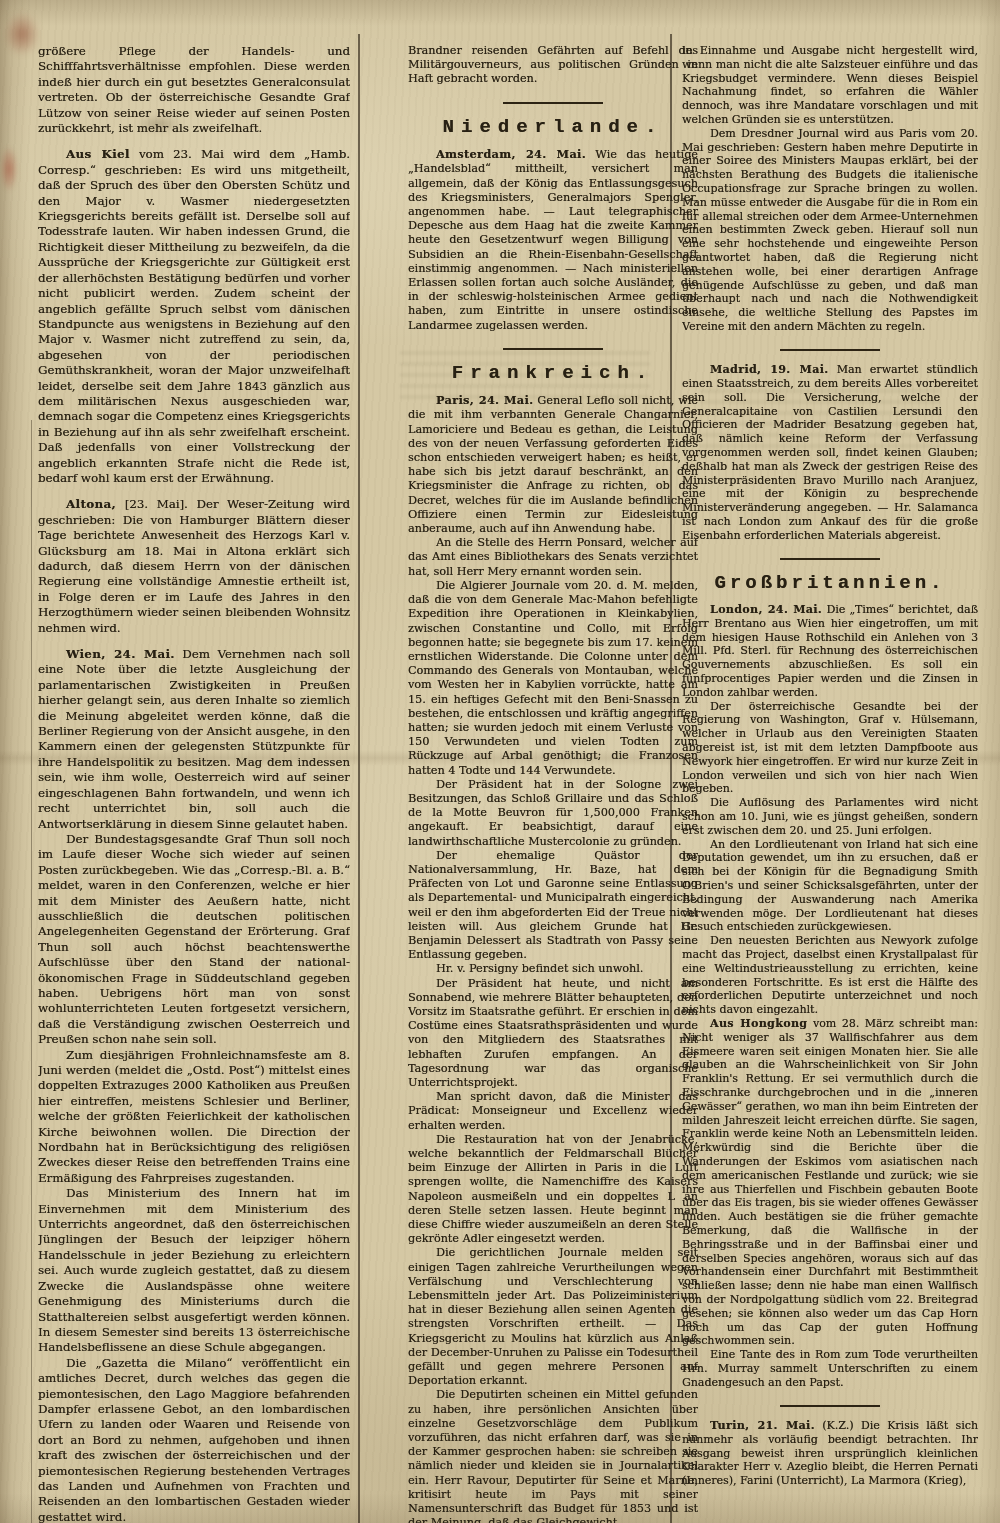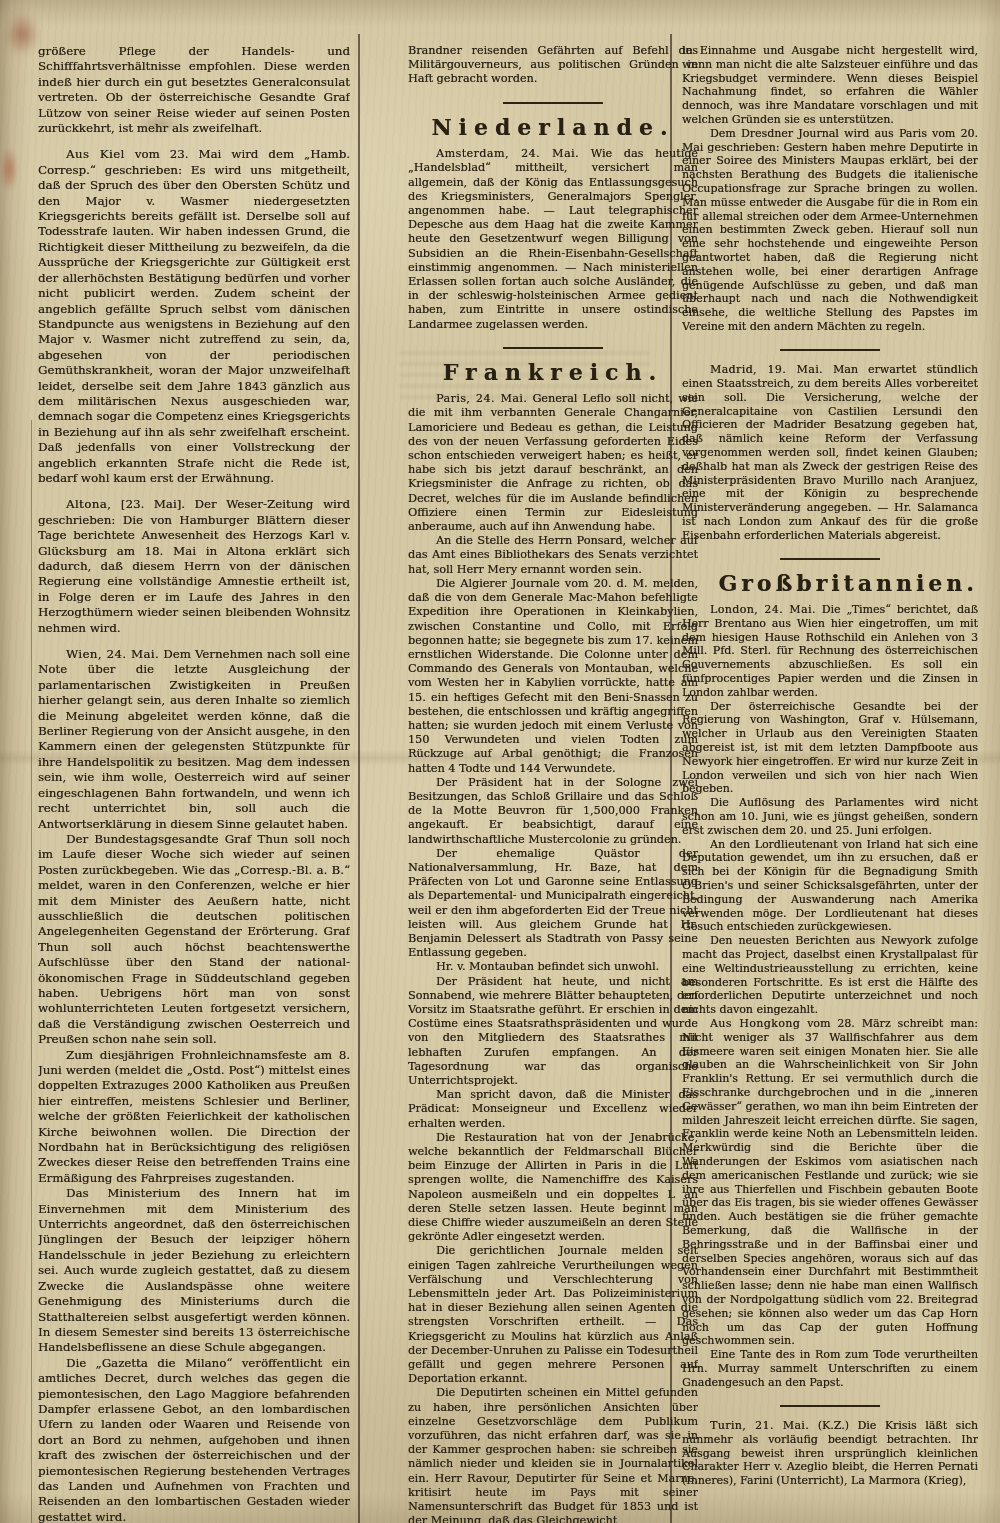--- a/index.html
+++ b/index.html
@@ -22,27 +22,27 @@
     position:absolute;top:44px;height:1479px;overflow:hidden;
     text-align:justify;
     text-shadow:0.2px 0.2px 0.45px rgba(43,34,18,0.65);
   }
   .col1{left:38px;width:312px;font-size:11.8px;line-height:15.4px;}
   .col2{left:371px;width:290px;font-size:11.2px;line-height:14.2px;margin-left:37px;}
   .col3{left:682px;width:296px;font-size:11.0px;line-height:13.8px;}
   .p{margin:0;text-indent:28px;}
   .noind{text-indent:0;}
   .gap{margin-top:11px;}
-  .ld{font-weight:normal;letter-spacing:0.4px;}
+  .ld{font-weight:bold;letter-spacing:0.4px;}
   .rule{width:100px;height:2.5px;background:#2c2313;margin:15px auto 12px auto;}
   .sec{
-    text-align:center;font-weight:bold;font-size:22px;line-height:22px;
-    letter-spacing:7px;margin:0 0 9px 0;text-indent:0;white-space:nowrap;
+    text-align:center;font-weight:bold;font-size:19px;line-height:22px;
+    letter-spacing:7px;margin:0 0 9px 0;text-indent:0;white-space:nowrap;font-family:Liberation Mono, monospace;
   }
-  .sec.long{letter-spacing:4px;text-align:right;}
+  .sec.long{letter-spacing:4px;}
   .colsep{position:absolute;top:34px;bottom:0;width:2px;background:rgba(40,30,17,0.62);}
   .sep1{left:358px;}
   .sep2{left:670px;}
   .edgeline{position:absolute;left:31px;top:420px;bottom:0;width:1px;background:rgba(40,30,17,0.38);}
   .stain{position:absolute;border-radius:50%;pointer-events:none;}
   .stain-a{left:4px;top:12px;width:36px;height:44px;filter:blur(3px);
     background:radial-gradient(closest-side, rgba(134,60,38,0.55), rgba(134,60,38,0));}
   .stain-b{left:0px;top:146px;width:18px;height:46px;filter:blur(2px);
     background:radial-gradient(closest-side, rgba(158,58,38,0.5), rgba(158,58,38,0));}
   .stain-c{left:136px;top:116px;width:46px;height:16px;filter:blur(3px);
@@ -88,21 +88,21 @@
     <div class="rule"></div>
     <h2 class="sec">Niederlande.</h2>
     <p class="p"><b class="ld">Amsterdam, 24. Mai.</b><span> Wie das heutige „Handelsblad“ mittheilt, versichert man allgemein, daß der König das Entlassungsgesuch des Kriegsministers, Generalmajors Spengler, angenommen habe. — Laut telegraphischer Depesche aus dem Haag hat die zweite Kammer heute den Gesetzentwurf wegen Billigung von Subsidien an die Rhein-Eisenbahn-Gesellschaft einstimmig angenommen. — Nach ministeriellen Erlassen sollen fortan auch solche Ausländer, die in der schleswig-holsteinischen Armee gedient haben, zum Eintritte in unsere ostindische Landarmee zugelassen werden.</span></p>
     <div class="rule"></div>
     <h2 class="sec">Frankreich.</h2>
     <p class="p"><b class="ld">Paris, 24. Mai.</b><span> General Leflo soll nicht, wie die mit ihm verbannten Generale Changarnier, Lamoriciere und Bedeau es gethan, die Leistung des von der neuen Verfassung geforderten Eides schon entschieden verweigert haben; es heißt, er habe sich bis jetzt darauf beschränkt, an den Kriegsminister die Anfrage zu richten, ob das Decret, welches für die im Auslande befindlichen Offiziere einen Termin zur Eidesleistung anberaume, auch auf ihn Anwendung habe.</span></p>
     <p class="p"><span>An die Stelle des Herrn Ponsard, welcher auf das Amt eines Bibliothekars des Senats verzichtet hat, soll Herr Mery ernannt worden sein.</span></p>
     <p class="p"><span>Die Algierer Journale vom 20. d. M. melden, daß die von dem Generale Mac-Mahon befehligte Expedition ihre Operationen in Kleinkabylien, zwischen Constantine und Collo, mit Erfolg begonnen hatte; sie begegnete bis zum 17. keinem ernstlichen Widerstande. Die Colonne unter dem Commando des Generals von Montauban, welche vom Westen her in Kabylien vorrückte, hatte am 15. ein heftiges Gefecht mit den Beni-Snassen zu bestehen, die entschlossen und kräftig angegriffen hatten; sie wurden jedoch mit einem Verluste von 150 Verwundeten und vielen Todten zum Rückzuge auf Arbal genöthigt; die Franzosen hatten 4 Todte und 144 Verwundete.</span></p>
     <p class="p"><span>Der Präsident hat in der Sologne zwei Besitzungen, das Schloß Grillaire und das Schloß de la Motte Beuvron für 1,500,000 Franken angekauft. Er beabsichtigt, darauf eine landwirthschaftliche Mustercolonie zu gründen.</span></p>
     <p class="p"><span>Der ehemalige Quästor der Nationalversammlung, Hr. Baze, hat dem Präfecten von Lot und Garonne seine Entlassung als Departemental- und Municipalrath eingereicht, weil er den ihm abgeforderten Eid der Treue nicht leisten will. Aus gleichem Grunde hat Hr. Benjamin Delessert als Stadtrath von Passy seine Entlassung gegeben.</span></p>
-    <p class="p"><span>Hr. v. Montauban befindet sich unwohl.</span></p>
+    <p class="p"><span>Hr. v. Persigny befindet sich unwohl.</span></p>
     <p class="p"><span>Der Präsident hat heute, und nicht am Sonnabend, wie mehrere Blätter behaupteten, den Vorsitz im Staatsrathe geführt. Er erschien in dem Costüme eines Staatsrathspräsidenten und wurde von den Mitgliedern des Staatsrathes mit lebhaften Zurufen empfangen. An der Tagesordnung war das organische Unterrichtsprojekt.</span></p>
     <p class="p"><span>Man spricht davon, daß die Minister das Prädicat: Monseigneur und Excellenz wieder erhalten werden.</span></p>
     <p class="p"><span>Die Restauration hat von der Jenabrücke, welche bekanntlich der Feldmarschall Blücher beim Einzuge der Allirten in Paris in die Luft sprengen wollte, die Namenchiffre des Kaisers Napoleon ausmeißeln und ein doppeltes L an deren Stelle setzen lassen. Heute beginnt man diese Chiffre wieder auszumeißeln an deren Stelle gekrönte Adler eingesetzt werden.</span></p>
     <p class="p"><span>Die gerichtlichen Journale melden seit einigen Tagen zahlreiche Verurtheilungen wegen Verfälschung und Verschlechterung von Lebensmitteln jeder Art. Das Polizeiministerium hat in dieser Beziehung allen seinen Agenten die strengsten Vorschriften ertheilt. — Das Kriegsgericht zu Moulins hat kürzlich aus Anlaß der December-Unruhen zu Palisse ein Todesurtheil gefällt und gegen mehrere Personen auf Deportation erkannt.</span></p>
     <p class="p"><span>Die Deputirten scheinen ein Mittel gefunden zu haben, ihre persönlichen Ansichten über einzelne Gesetzvorschläge dem Publikum vorzuführen, das nicht erfahren darf, was sie in der Kammer gesprochen haben: sie schreiben sie nämlich nieder und kleiden sie in Journalartikel ein. Herr Ravour, Deputirter für Seine et Marne, kritisirt heute im Pays mit seiner Namensunterschrift das Budget für 1853 und ist der Meinung, daß das Gleichgewicht</span></p>
   </div>
 
   <div class="col col3">
     <p class="p noind"><span>in Einnahme und Ausgabe nicht hergestellt wird, wenn man nicht die alte Salzsteuer einführe und das Kriegsbudget vermindere. Wenn dieses Beispiel Nachahmung findet, so erfahren die Wähler dennoch, was ihre Mandatare vorschlagen und mit welchen Gründen sie es unterstützen.</span></p>
     <p class="p"><span>Dem Dresdner Journal wird aus Paris vom 20. Mai geschrieben: Gestern haben mehre Deputirte in einer Soiree des Ministers Maupas erklärt, bei der nächsten Berathung des Budgets die italienische Occupationsfrage zur Sprache bringen zu wollen. Man müsse entweder die Ausgabe für die in Rom ein für allemal streichen oder dem Armee-Unternehmen einen bestimmten Zweck geben. Hierauf soll nun eine sehr hochstehende und eingeweihte Person geantwortet haben, daß die Regierung nicht anstehen wolle, bei einer derartigen Anfrage genügende Aufschlüsse zu geben, und daß man überhaupt nach und nach die Nothwendigkeit einsehe, die weltliche Stellung des Papstes im Vereine mit den andern Mächten zu regeln.</span></p>

